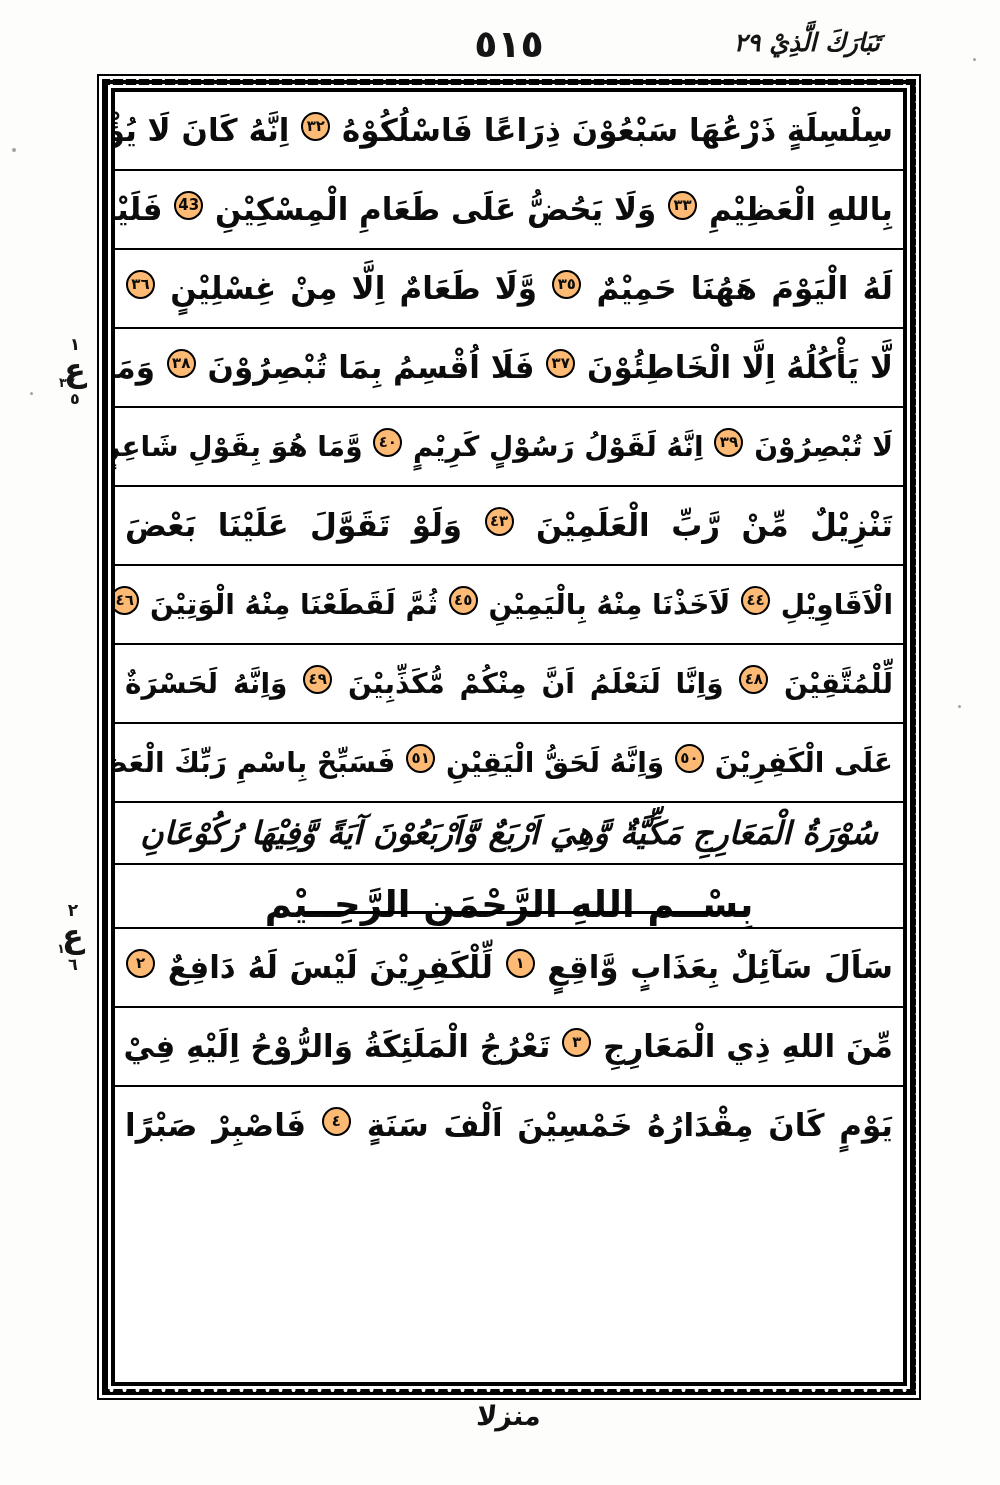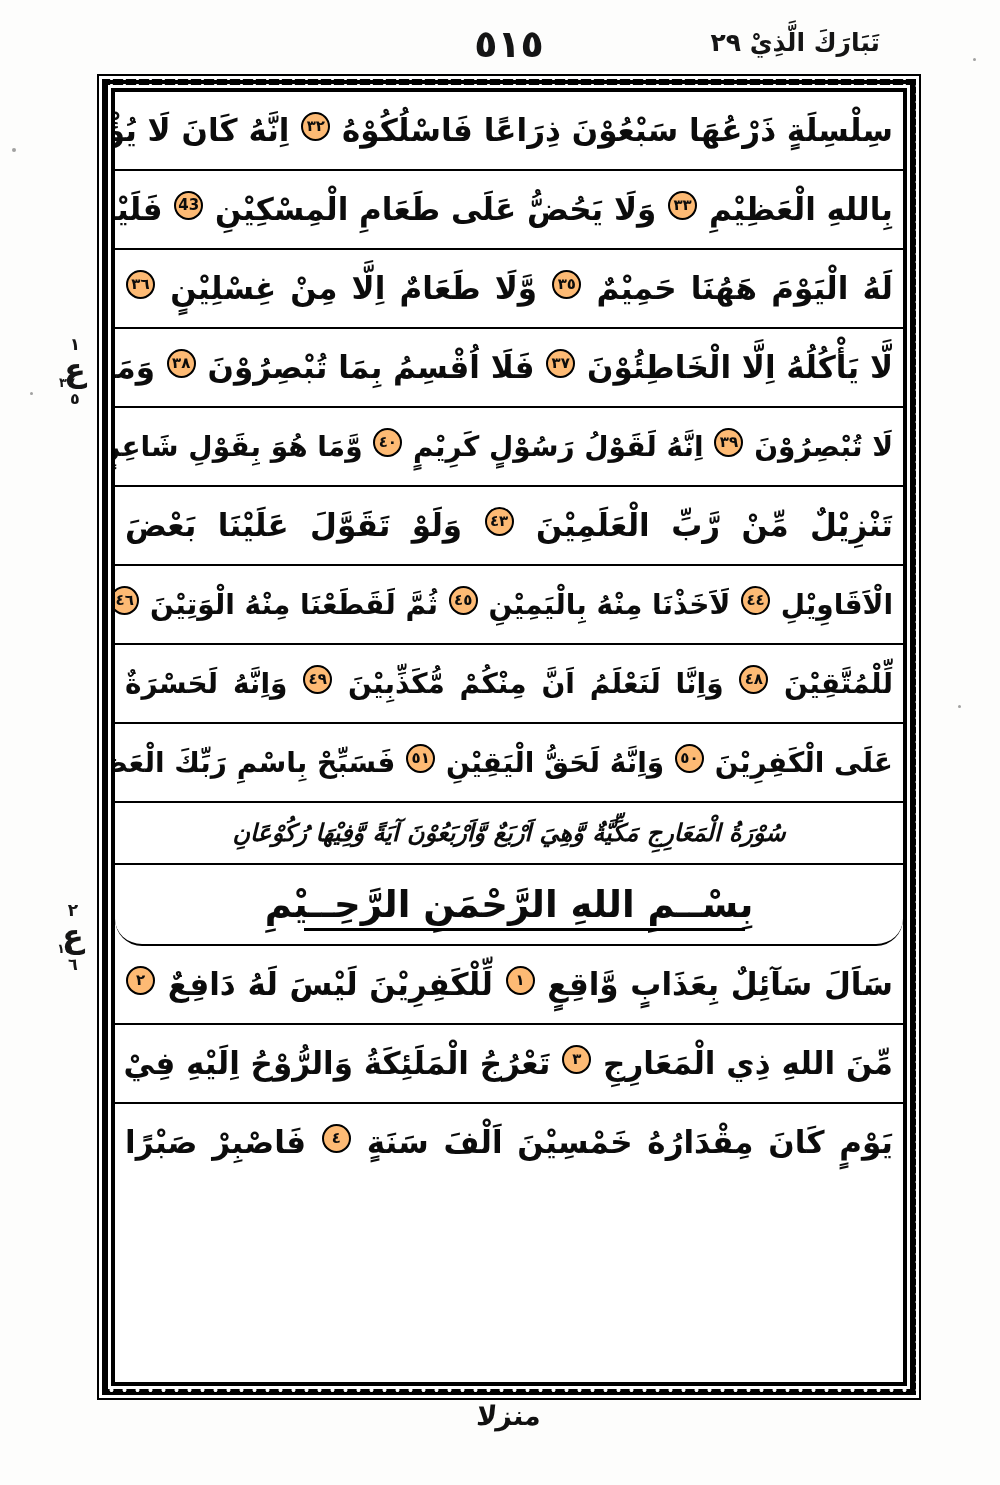--- a/index.html
+++ b/index.html
@@ -9,21 +9,21 @@
     font-family:"DejaVu Sans", sans-serif;
     color:#111;
     overflow:hidden;
   }
   .page{position:absolute;inset:0;background:#fdfdfc;}
 
   
   .hdr{position:absolute;font-weight:bold;direction:rtl;white-space:nowrap;color:#151515;}
   .hdr-left{top:36px;left:102px;font-size:22px;margin-top:48px;}
   .hdr-center{top:22px;left:97px;width:824px;text-align:center;font-size:38px;letter-spacing:1px;}
-  .hdr-right{top:28px;right:120px;font-size:25px;}
+  .hdr-right{top:28px;right:120px;font-size:25px;font-style:italic;}
 
   
   .frame{
     position:absolute;left:97px;top:74px;width:824px;height:1326px;
     box-sizing:border-box;border:2px solid #000;padding:3px;background:#fff;
   }
   .band{
     width:100%;height:100%;box-sizing:border-box;padding:9px;
     background-color:#000;
     background-image:radial-gradient(circle, #fff 1.7px, rgba(0,0,0,0) 2.3px);
@@ -37,22 +37,22 @@
 
   
   .row{
     box-sizing:border-box;border-bottom:2px solid #000;
     padding:0 10px;direction:rtl;overflow:hidden;white-space:nowrap;
     font-weight:bold;color:#0c0c0c;
   }
   .row:last-child{border-bottom:none;}
   .row.ayah{height:79px;line-height:77px;font-size:31px;text-align:justify;text-align-last:justify;}
   .row.dense{font-size:28px;}
-  .row.surah-title{height:62px;line-height:60px;font-size:24px;text-align:center;text-align-last:center;font-style:italic;}
-  .row.bismillah{height:81px;line-height:80px;font-size:37px;text-align:center;text-align-last:center;position:relative;border-radius:27px;}
+  .row.surah-title{height:62px;line-height:60px;font-size:32px;text-align:center;text-align-last:center;font-style:italic;}
+  .row.bismillah{height:64px;line-height:80px;font-size:37px;text-align:center;text-align-last:center;position:relative;}
   .row.bismillah::after{
     content:"";position:absolute;left:24%;right:20%;bottom:13px;height:3px;background:#000;
   }
 
   
   .ayah-num{
     display:inline-block;width:29px;height:29px;box-sizing:border-box;
     border:2.5px solid #000;border-radius:50%;
     line-height:24px;text-align:center;text-align-last:center;
     font-size:15px;font-weight:bold;vertical-align:middle;

